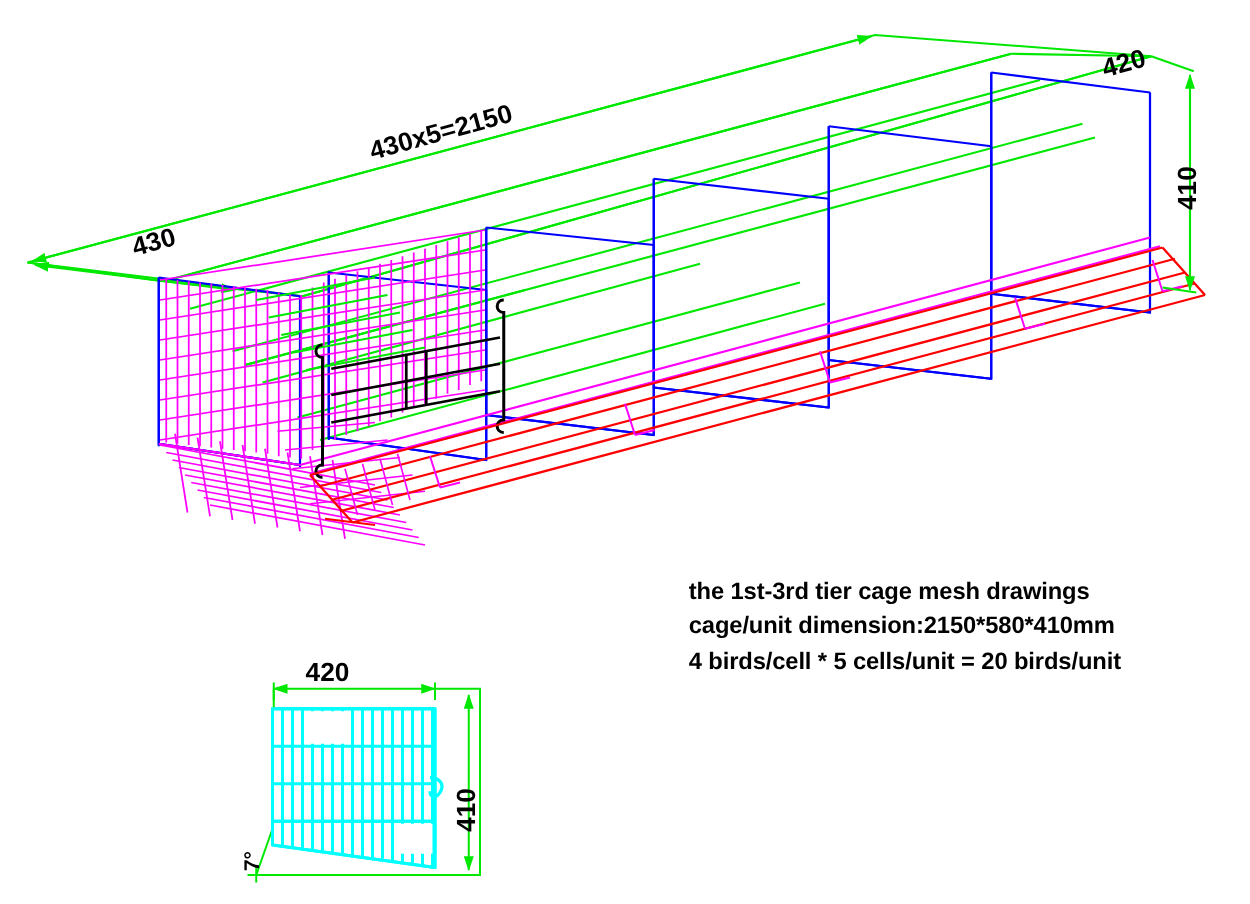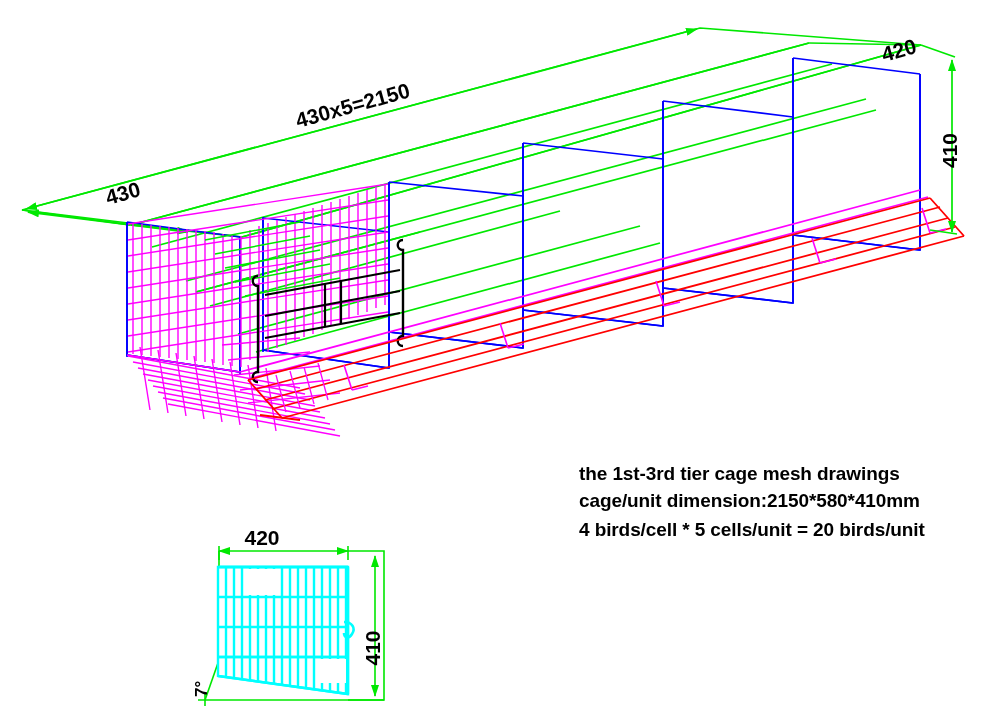--- a/index.html
+++ b/index.html
@@ -30,21 +30,20 @@
   .cap-line {
     position: absolute;
     left: 551px;
     color: #000000;
     font-family: "Liberation Sans", sans-serif;
     font-size: 19px;
     font-weight: bold;
     letter-spacing: -0.1px;
     white-space: nowrap;
     line-height: 1;
-    margin-left: 28px;
   }
   #cap1 { top: 464px; }
   #cap2 { top: 491px; }
   #cap3 { top: 520px; }
 
   
   .dimtext {
     font-family: "Liberation Sans", sans-serif;
     font-size: 21px;
     font-weight: bold;

